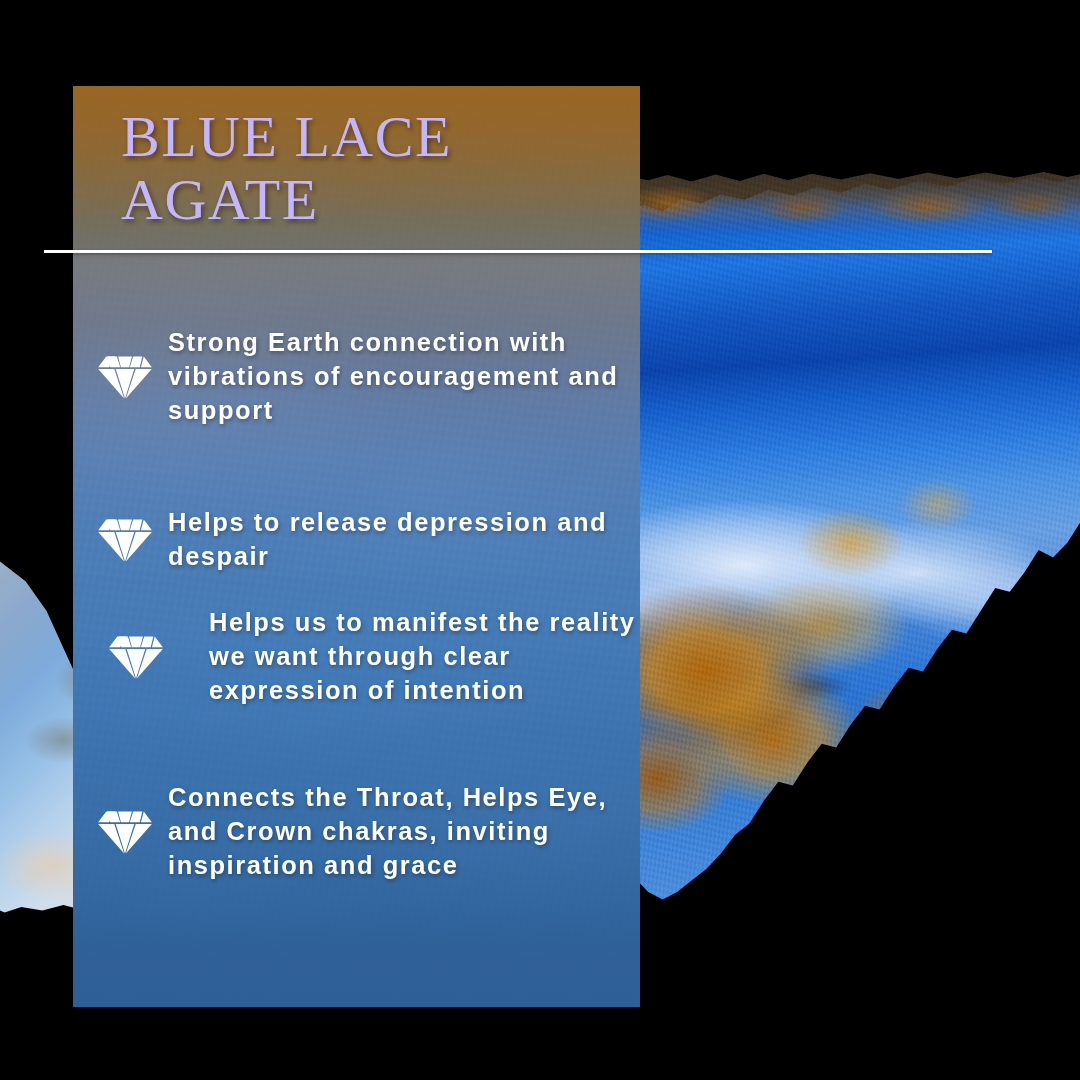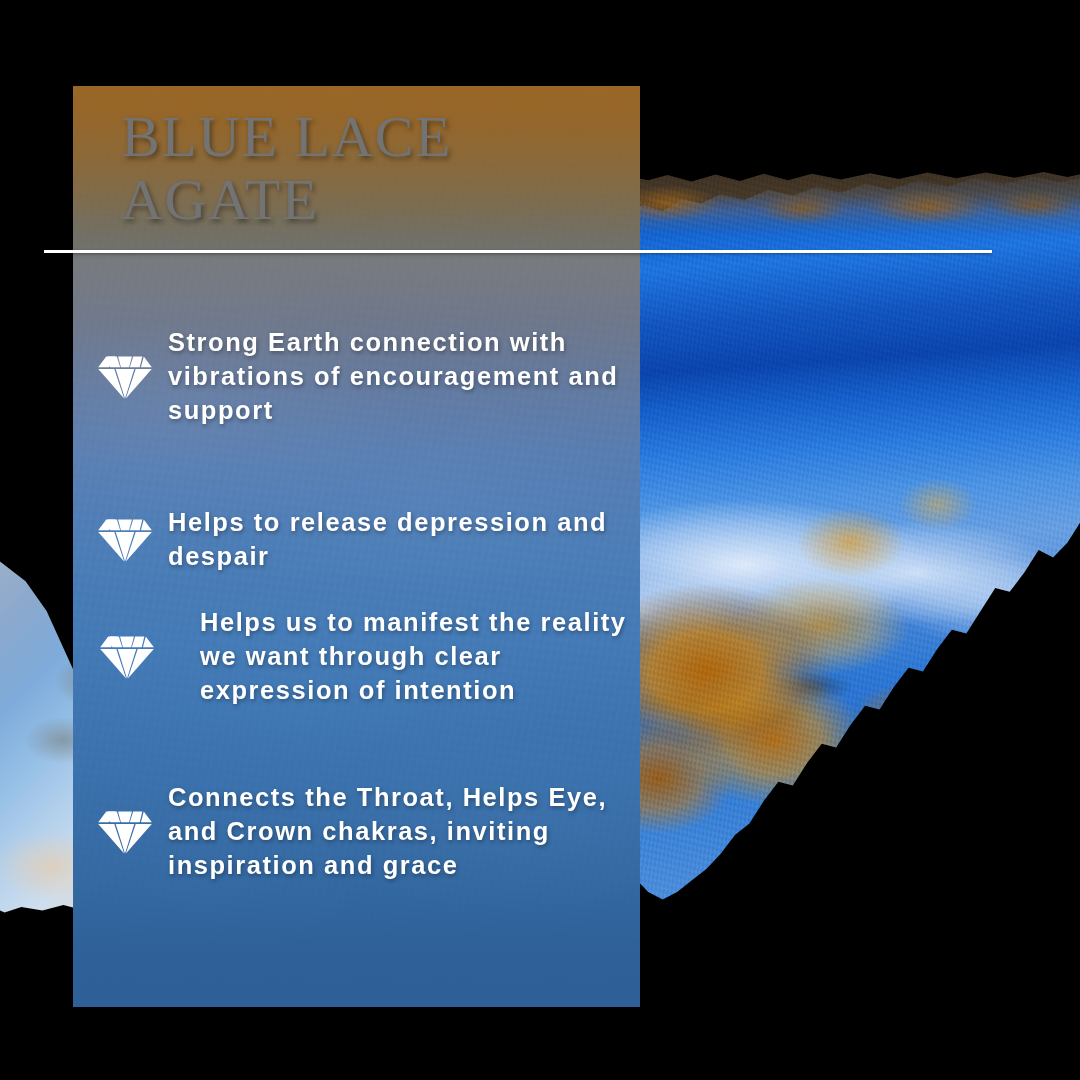--- a/index.html
+++ b/index.html
@@ -213,21 +213,21 @@
   .title {
     position: absolute;
     left: 48px;
     top: 20px;
     width: 500px;
     font-family: "Liberation Serif", serif;
     font-weight: 400;
     font-size: 58px;
     line-height: 1.08;
     letter-spacing: 1.5px;
-    color: #737373;
+    color: #c4b5fd;
     text-shadow: 2px 3px 5px rgba(0,0,0,0.42);
     white-space: pre-line;
   }
 
   
   .rule {
     position: absolute;
     left: 44px;
     top: 250px;
     width: 948px;
@@ -261,21 +261,21 @@
     color: #ffffff;
     font-family: "Liberation Sans", sans-serif;
     font-weight: 700;
     font-size: 25.5px;
     line-height: 1.33;
     letter-spacing: 1.55px;
     text-shadow: 1px 2px 4px rgba(0,0,0,0.35);
   }
   .bullet-0 { left: 23px; top: 240px; }
   .bullet-1 { left: 23px; top: 420px; }
-  .bullet-2 { left: 25px; top: 520px; gap: 44px; }
+  .bullet-2 { left: 34px; top: 520px; gap: 44px; }
   .bullet-3 { left: 23px; top: 695px; }
 </style>
 </head>
 <body>
 
 <div id="canvas">
 
   <div class="mineral-wrap">
     <div class="mineral-body"></div>
     <div class="mineral-crust"></div>

